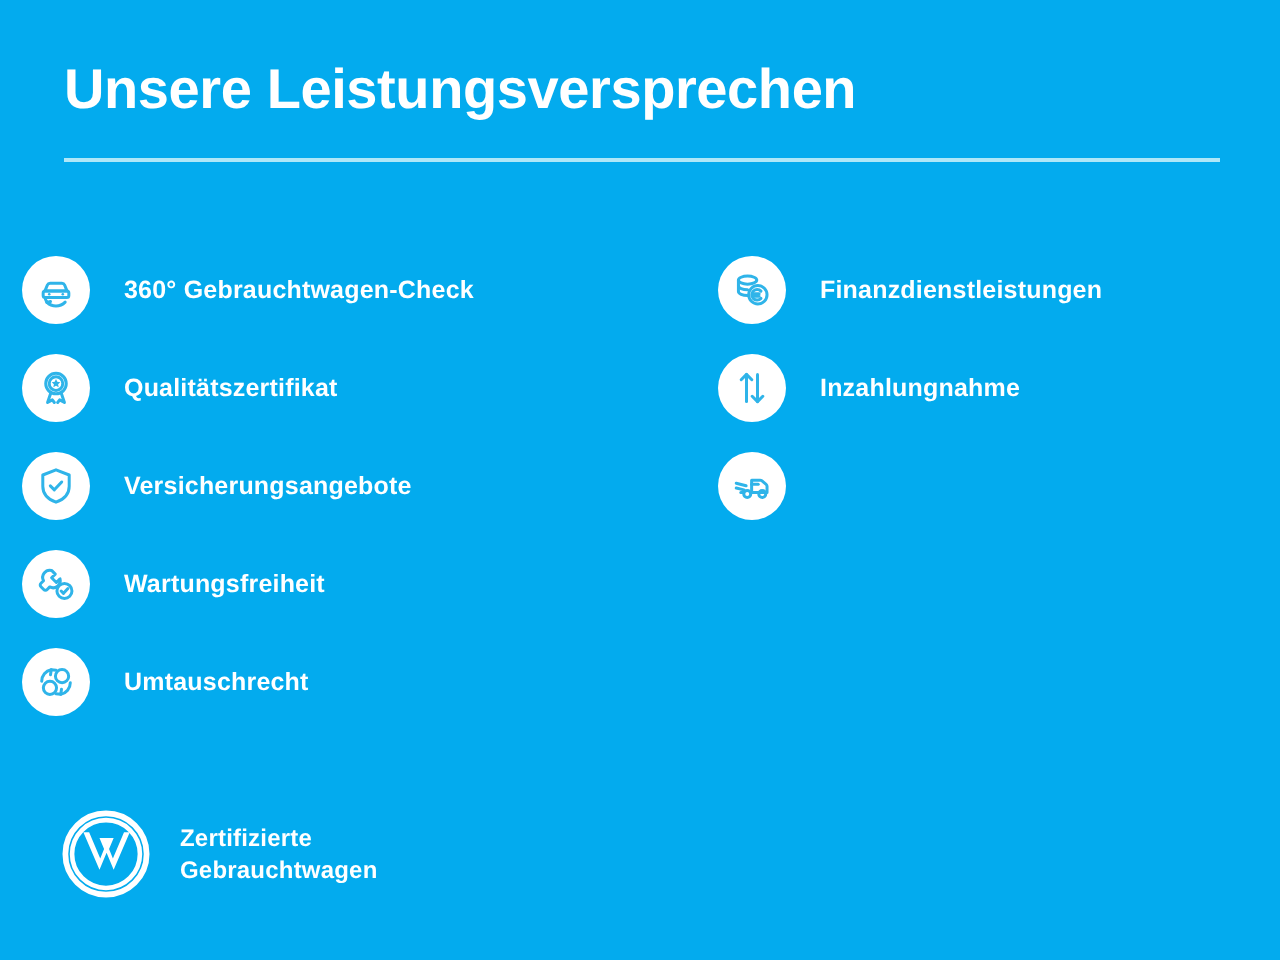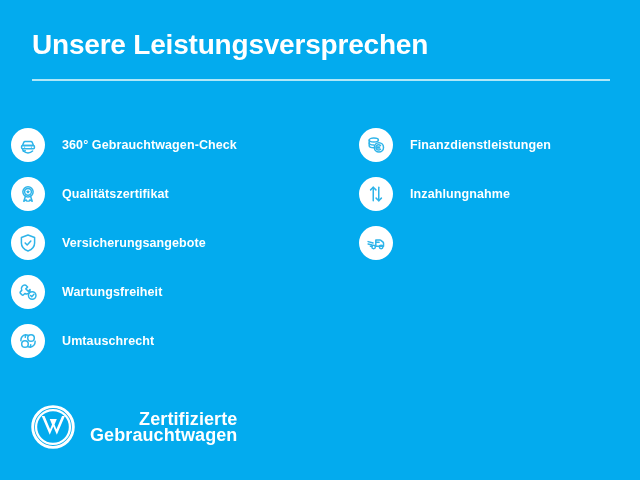--- a/index.html
+++ b/index.html
@@ -111,26 +111,25 @@
     align-items: center;
   }
   .vw-mark {
     flex: 0 0 auto;
     width: 46px;
     height: 46px;
   }
   .vw-mark svg { display: block; width: 46px; height: 46px; }
   .footer-text {
     margin-left: 14px;
-    font-size: 18px;
+    font-size: 12px;
     font-weight: bold;
     line-height: 16px;
     color: #FFFFFF;
     letter-spacing: 0.1px;
-    text-align: right;
   }
   .footer-text span { display: block; white-space: nowrap; }
 </style>
 </head>
 <body>
 
 <div class="banner">
 
   <div class="header">
     <h1 class="title">Unsere Leistungsversprechen</h1>

